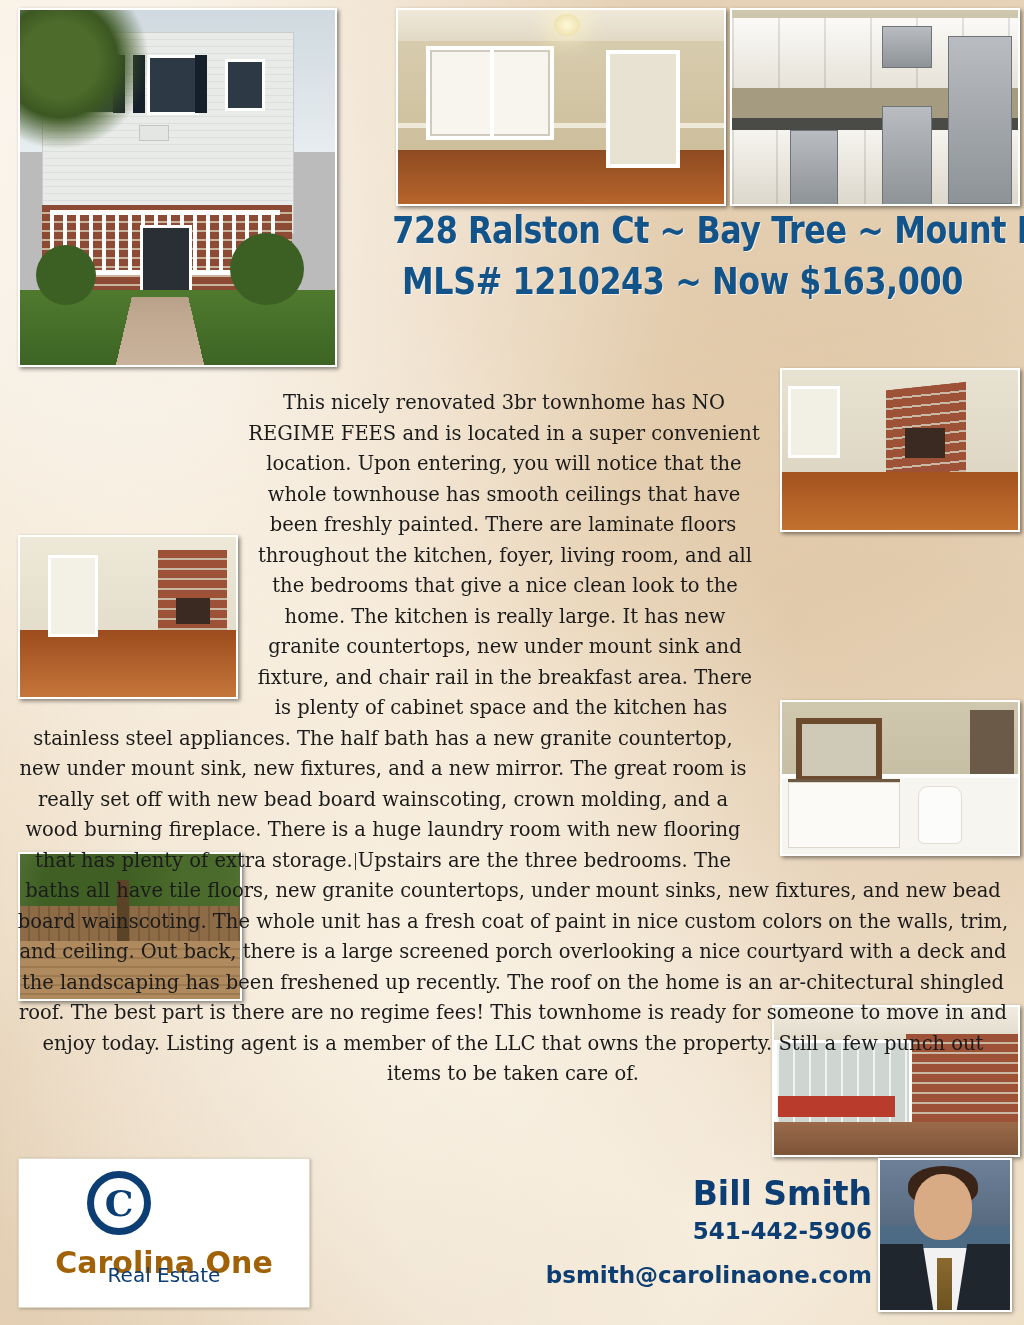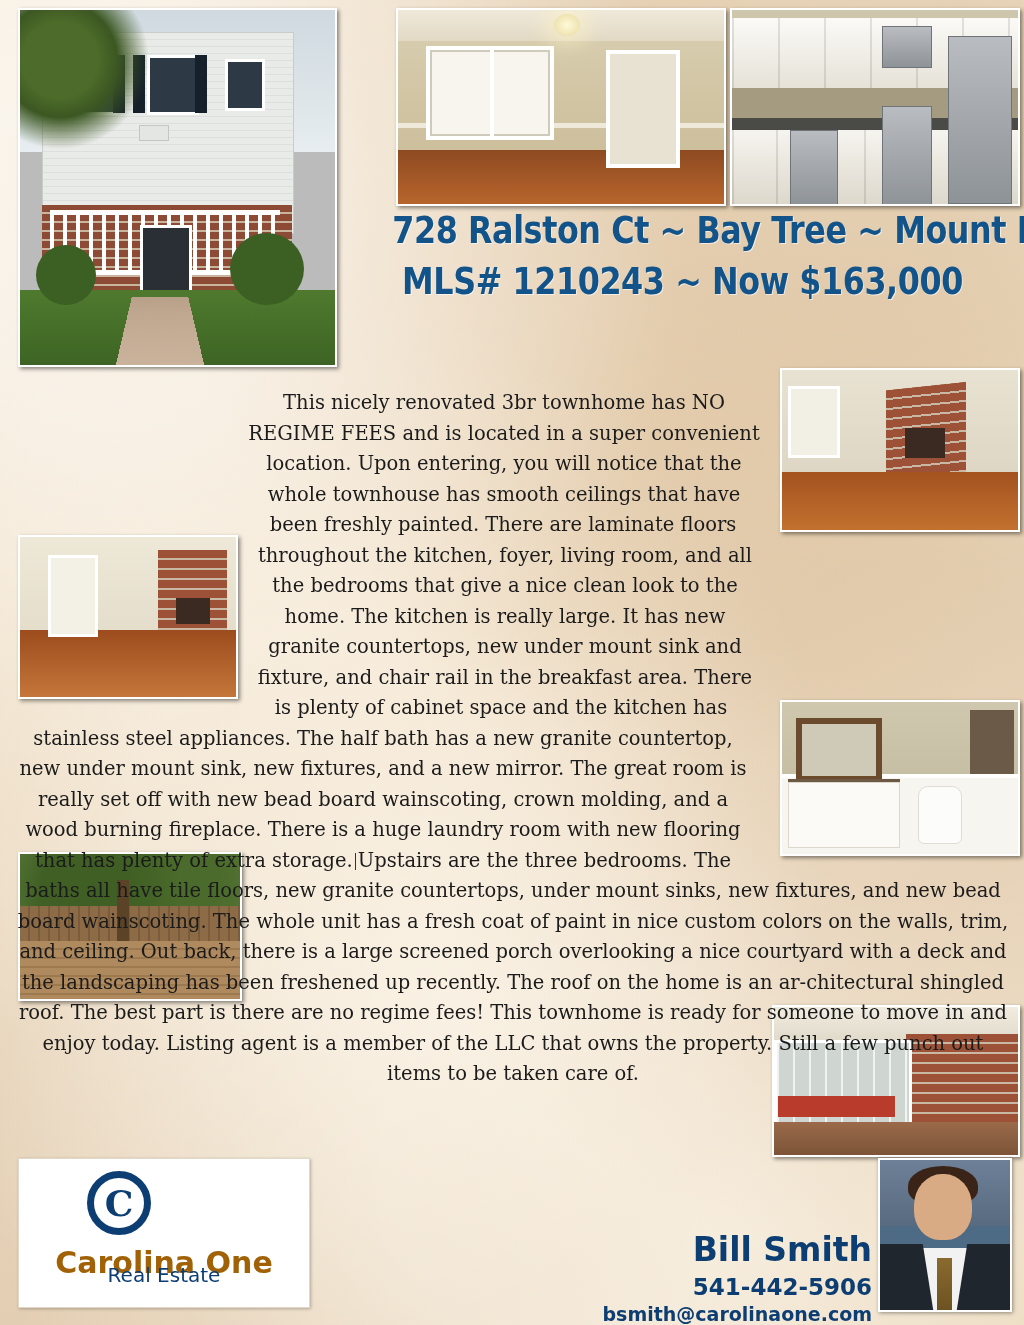--- a/index.html
+++ b/index.html
@@ -199,30 +199,30 @@
     font-size: 30px; font-family:"DejaVu Sans", sans-serif;
   }
   .logo-line2 {
     position:absolute; left:0; top:104px; width:100%;
     text-align:center; color:#0d3e73;
     font-size: 20px; font-family:"DejaVu Sans", sans-serif;
   }
   .agent-block {
     position:absolute;
     right: 152px;
-    top: 1232px;
+    top: 1176px;
     width: 420px;
     text-align: right;
     color: #0d3e73;
     font-family: "DejaVu Sans", sans-serif;
     font-weight: bold;
   }
   .agent-name { font-size: 33px; line-height: 1.1; }
   .agent-phone { font-size: 23px; margin-top: 6px; }
-  .agent-email { font-size: 19px; margin-top: 3px; }
+  .agent-email { font-size: 23px; margin-top: 18px; }
 
   .agent-photo {
     position:absolute;
     left: 878px; top: 1158px;
     width: 130px; height: 150px;
     border: 2px solid #fff;
     box-shadow: 1px 1px 4px rgba(0,0,0,0.4);
     overflow:hidden;
     background:#3d4f63;
   }

